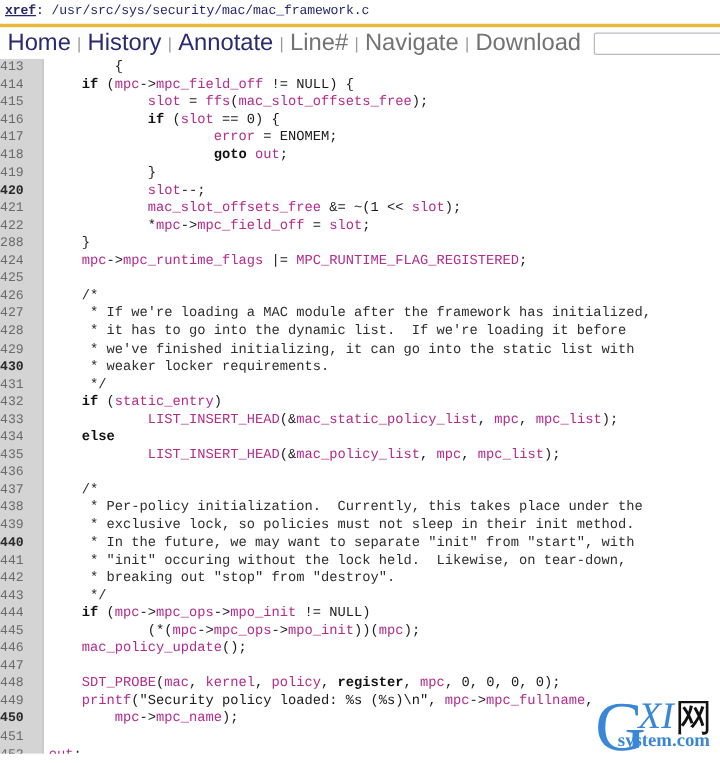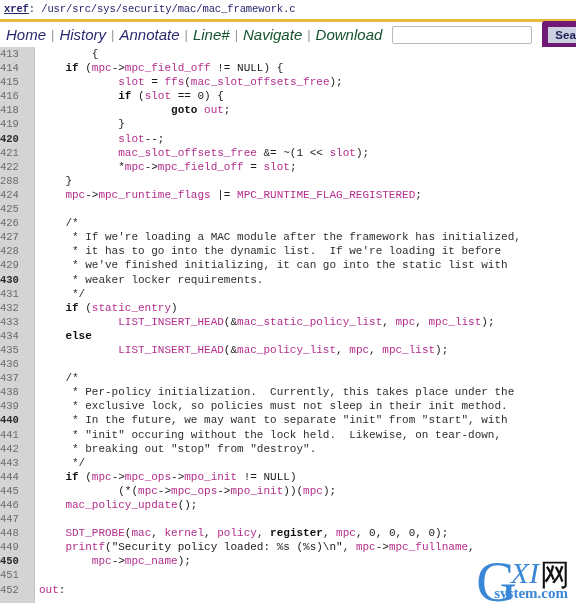--- a/index.html
+++ b/index.html
@@ -45,29 +45,28 @@
   
   #menubar {
     display: flex;
     align-items: center;
     height: 25px;
     padding: 1px 0 1px 6px;
     background: #ffffff;
     box-sizing: border-box;
   }
   .menu-link {
-    font-size: 15px;
+    font-size: 19px;
     color: #2a2a70;
     text-decoration: none;
     cursor: pointer;
     white-space: nowrap;
-    font-style: italic;
   }
   .menu-link.blue {
-    color: #14532d;
+    color: #737373;
   }
   .menu-sep {
     color: #9a9a9a;
     font-size: 13px;
     margin: 0 5px;
   }
   #search-input {
     margin-left: 10px;
     width: 132px;
     height: 14px;
@@ -233,20 +232,21 @@
   <div id="advanced-toggle"></div>
 </div>
 
 <div id="code-pane">
   <div id="gutter"></div>
   <div id="code-lines">
       <div class="line"><span class="ln">413</span><span class="code">        {</span></div>
       <div class="line"><span class="ln">414</span><span class="code">    <span class="kw">if</span> (<span class="sym">mpc</span>-&gt;<span class="sym">mpc_field_off</span> != <span class="plain">NULL</span>) {</span></div>
       <div class="line"><span class="ln">415</span><span class="code">            <span class="sym">slot</span> = <span class="sym">ffs</span>(<span class="sym">mac_slot_offsets_free</span>);</span></div>
       <div class="line"><span class="ln">416</span><span class="code">            <span class="kw">if</span> (<span class="sym">slot</span> == 0) {</span></div>
+      <div class="line"><span class="ln">417</span><span class="code">                    <span class="sym">error</span> = <span class="plain">ENOMEM</span>;</span></div>
       <div class="line"><span class="ln">418</span><span class="code">                    <span class="kw">goto</span> <span class="sym">out</span>;</span></div>
       <div class="line"><span class="ln">419</span><span class="code">            }</span></div>
       <div class="line"><span class="ln bold">420</span><span class="code">            <span class="sym">slot</span>--;</span></div>
       <div class="line"><span class="ln">421</span><span class="code">            <span class="sym">mac_slot_offsets_free</span> &amp;= ~(1 &lt;&lt; <span class="sym">slot</span>);</span></div>
       <div class="line"><span class="ln">422</span><span class="code">            *<span class="sym">mpc</span>-&gt;<span class="sym">mpc_field_off</span> = <span class="sym">slot</span>;</span></div>
       <div class="line"><span class="ln">288</span><span class="code">    }</span></div>
       <div class="line"><span class="ln">424</span><span class="code">    <span class="sym">mpc</span>-&gt;<span class="sym">mpc_runtime_flags</span> |= <span class="sym">MPC_RUNTIME_FLAG_REGISTERED</span>;</span></div>
       <div class="line"><span class="ln">425</span><span class="code"></span></div>
       <div class="line"><span class="ln">426</span><span class="code"><span class="cmt">    /*</span></span></div>
       <div class="line"><span class="ln">427</span><span class="code"><span class="cmt">     * If we're loading a MAC module after the framework has initialized,</span></span></div>

